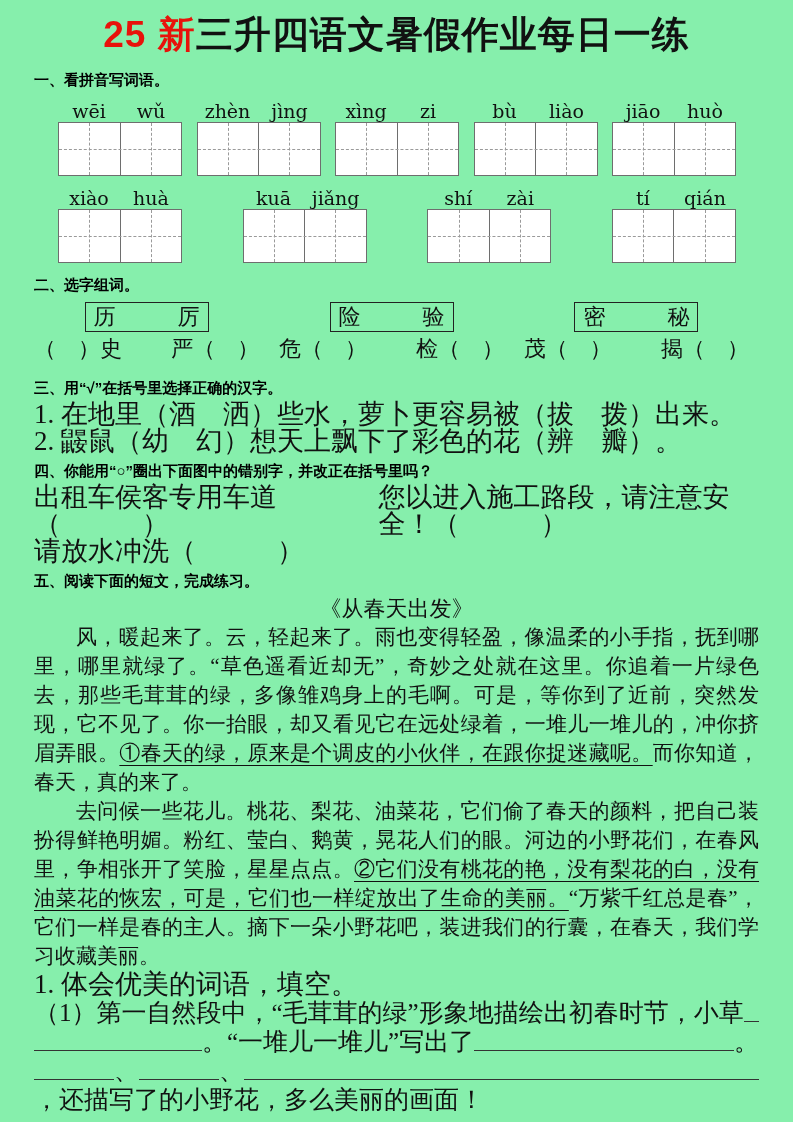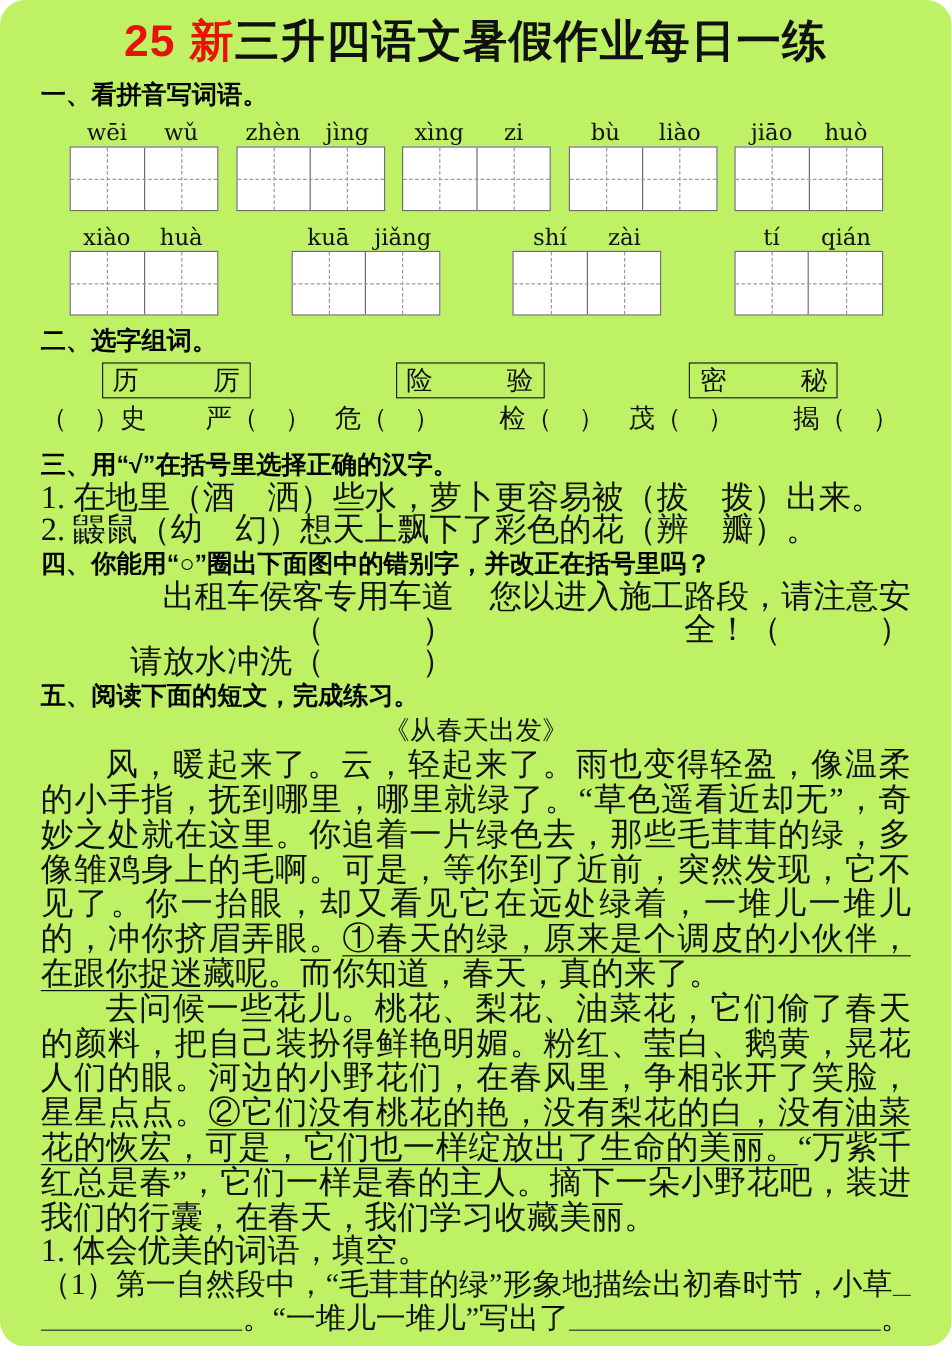--- a/index.html
+++ b/index.html
@@ -1,22 +1,22 @@
 <!DOCTYPE html>
 <html><head>
 <meta charset="utf-8">
 <style>
   html,body{margin:0;padding:0;background:#fff;}
   .page{
     width:793px;height:1122px;box-sizing:border-box;
-    padding:12px 34px 0 34px;overflow:hidden;background:#bef264;color:#111;border-radius:21px;
+    padding:12px 34px 0 34px;overflow:hidden;background:#86efac;color:#111;
   }
   
   .hd{font-family:"Liberation Sans","DejaVu Sans",sans-serif;font-weight:700;
-      font-size:21px;line-height:27px;color:#000;}
+      font-size:15px;line-height:27px;color:#000;}
   .bt{font-family:Liberation Serif, serif;font-size:27px;line-height:27px;color:#111;}
   .title{font-family:"Liberation Sans","DejaVu Sans",sans-serif;font-weight:700;
          font-size:37px;line-height:46px;text-align:center;letter-spacing:1px;}
   .title .red{color:#e8120a;}
   .subtitle{font-family:"Liberation Sans","DejaVu Sans",sans-serif;font-weight:700;
             font-size:27px;line-height:34px;text-align:center;margin-top:2px;}
   
   .units{display:flex;justify-content:space-between;margin-left:24px;width:678px;}
   .unit{width:124px;}
   .pinyin{display:flex;height:27px;align-items:flex-end;
@@ -30,25 +30,25 @@
   .wcell::before{content:"";position:absolute;top:0;bottom:0;left:50%;border-left:1.4px dashed #9a9a9a;}
   
   .s2-groups{display:flex;justify-content:space-between;margin-top:4px;padding-right:10px;}
   .s2-group{width:31.5%;text-align:center;}
   .char-box{display:inline-flex;justify-content:space-between;box-sizing:border-box;
             width:124px;padding:0 8px;border:1.6px solid #222;
             font-family:"Liberation Serif","DejaVu Serif",serif;font-size:22px;line-height:28px;}
   .s2-blanks{display:flex;justify-content:space-between;margin-top:2px;
              font-family:"Liberation Serif","DejaVu Serif",serif;font-size:22px;line-height:30px;}
   
-  .s4-row{display:flex;text-align:right;}
+  .s4-row{display:flex;}
   .s4-left{width:47.5%;}
   .s4-right{flex:1;}
   
-  .ps{font-family:"Liberation Serif","DejaVu Serif",serif;font-size:27px;line-height:29px;
+  .ps{font-family:"Liberation Serif","DejaVu Serif",serif;font-size:21px;line-height:29px;
       text-align:justify;text-indent:2em;color:#111;}
   .ps-title{font-family:"Liberation Serif","DejaVu Serif",serif;font-size:22px;line-height:29px;
             text-align:center;font-weight:400;}
   .ul{text-decoration:underline;text-underline-offset:5px;text-decoration-thickness:1.3px;}
   
   .fl{display:flex;align-items:baseline;font-family:"Liberation Serif","DejaVu Serif",serif;
       font-size:25px;line-height:29px;}
   .bl{border-bottom:1.5px solid #333;align-self:flex-end;margin-bottom:5px;height:0;display:block;}
   .grow{flex:1;}
   .mt2{margin-top:2px;} .mt6{margin-top:6px;} .mt8{margin-top:8px;} .mt10{margin-top:10px;}

